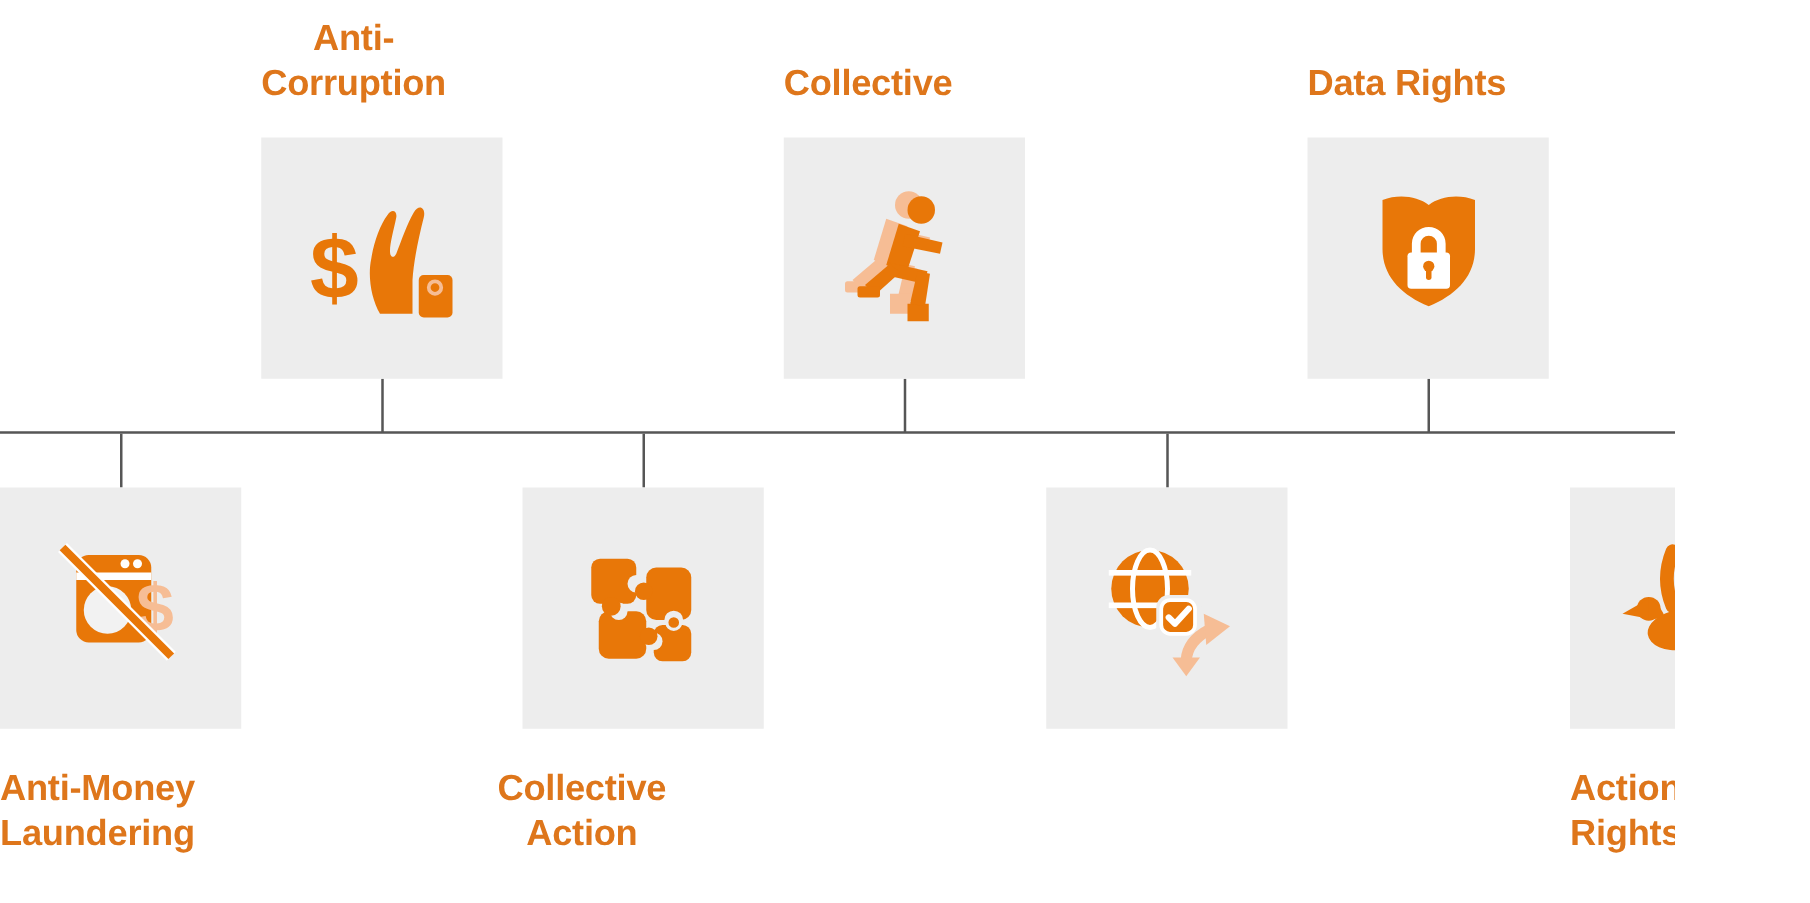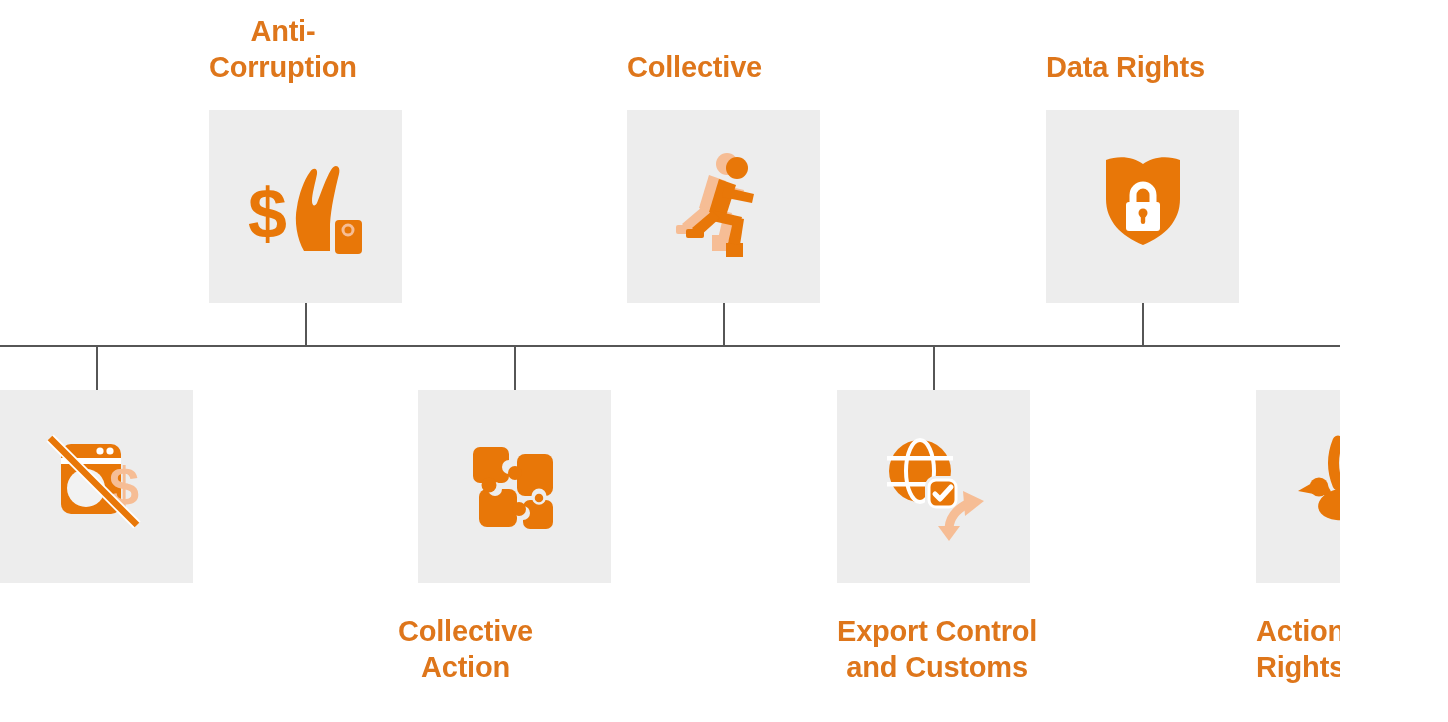--- a/index.html
+++ b/index.html
@@ -152,19 +152,19 @@
         <path d="M64 57 Q 75 41 89 31"></path>
         <path d="M68 66 Q 85 56 99 52"></path>
       </g>
       <ellipse cx="52" cy="77" rx="26" ry="16" transform="rotate(-8 52 77)" fill="currentColor"></ellipse>
       <circle cx="27" cy="60" r="9.5" fill="currentColor"></circle>
       <polygon points="6,64 27,52 27,68" fill="currentColor"></polygon>
       <path d="M27 52 Q 38 58 40 68 L 27 68 Z" fill="currentColor"></path>
     </svg>
   </div>
 
+  <div class="label botrow" style="left:0">Anti-Money
+Laundering</div>
   <div class="label botrow" style="left:398px">Collective
 Action</div>
-  <div class="label botrow" style="left:837px">Export Control
-and Customs</div>
   <div class="label botrow" style="left:1256px">Action Rights</div>
 
 </div>
 
 </body></html>

